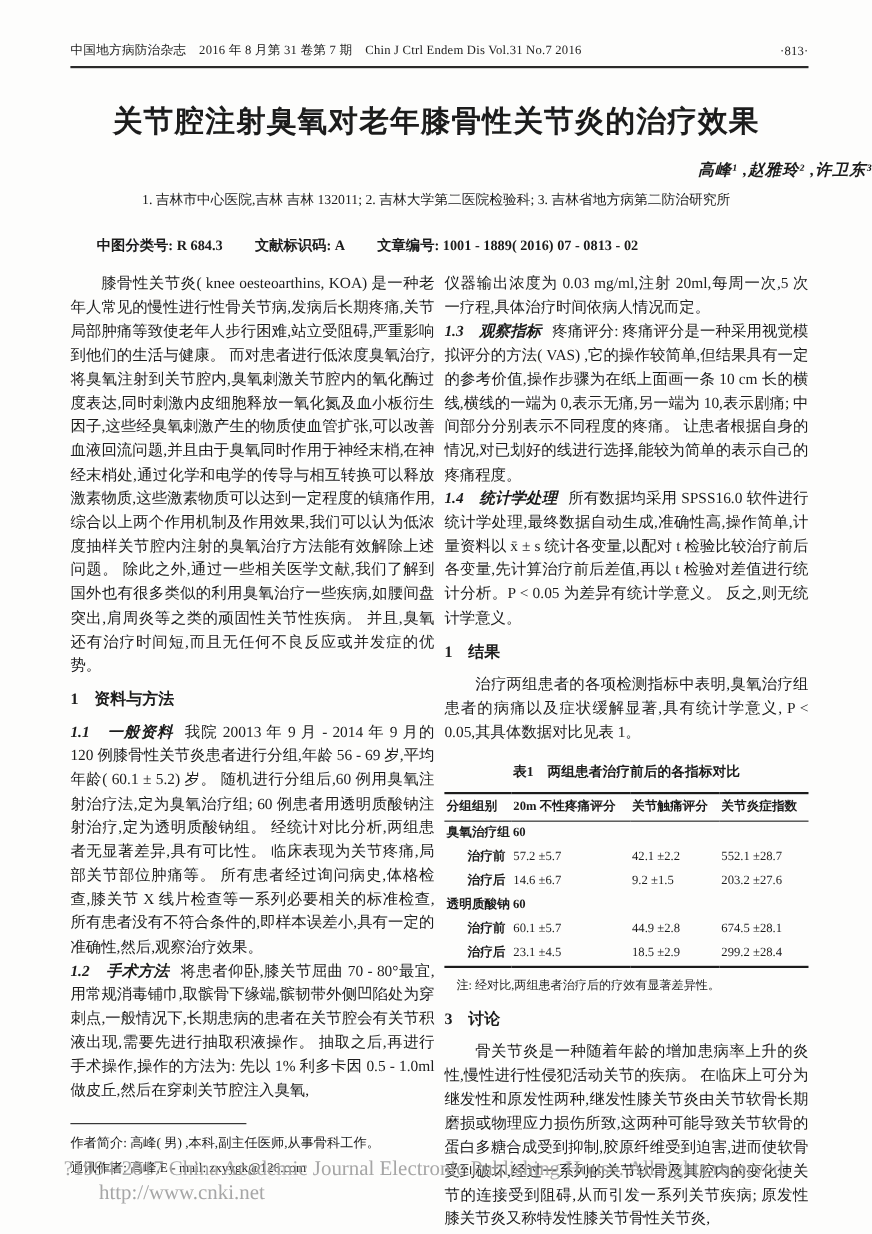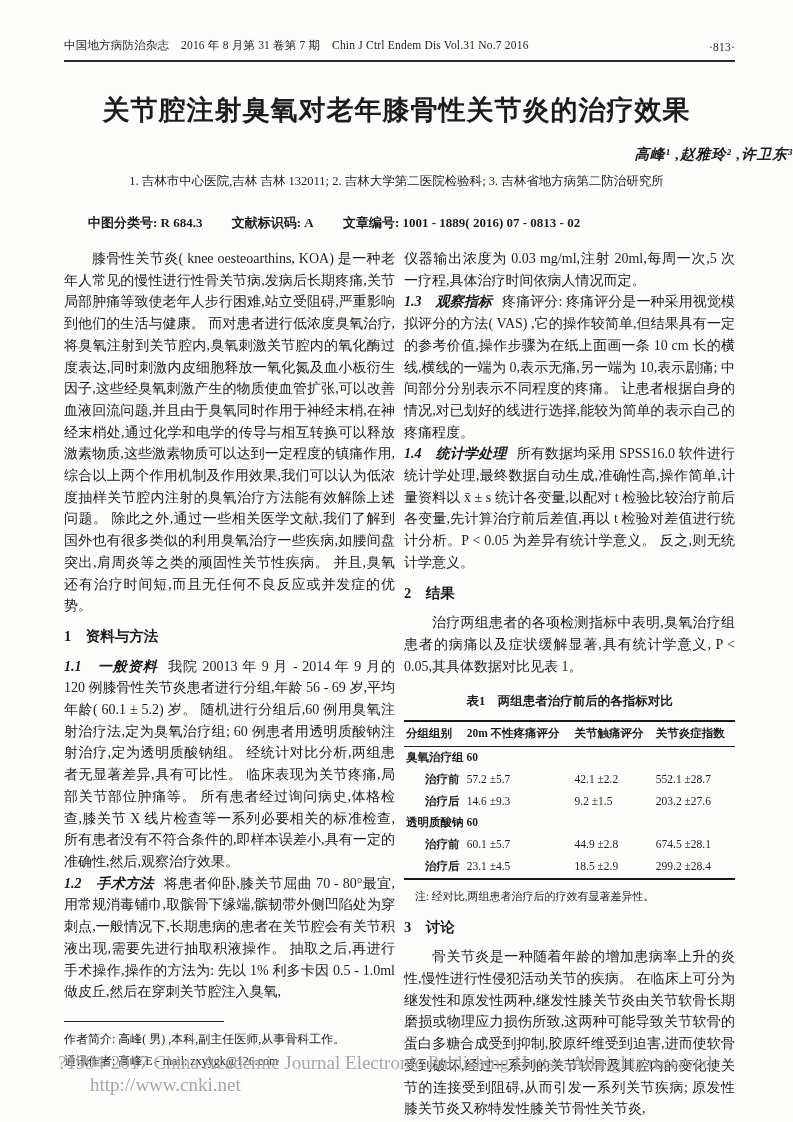--- a/index.html
+++ b/index.html
@@ -99,21 +99,21 @@
       <p class="para noindent">仪器输出浓度为 0.03 mg/ml,注射 20ml,每周一次,5 次一疗程,具体治疗时间依病人情况而定。</p>
 
       <p class="sub-para">
         <span class="sub-label">1.3　观察指标</span><span>疼痛评分: 疼痛评分是一种采用视觉模拟评分的方法( VAS) ,它的操作较简单,但结果具有一定的参考价值,操作步骤为在纸上面画一条 10 cm 长的横线,横线的一端为 0,表示无痛,另一端为 10,表示剧痛; 中间部分分别表示不同程度的疼痛。 让患者根据自身的情况,对已划好的线进行选择,能较为简单的表示自己的疼痛程度。</span>
       </p>
 
       <p class="sub-para">
         <span class="sub-label">1.4　统计学处理</span><span>所有数据均采用 SPSS16.0 软件进行统计学处理,最终数据自动生成,准确性高,操作简单,计量资料以 x̄ ± s 统计各变量,以配对 t 检验比较治疗前后各变量,先计算治疗前后差值,再以 t 检验对差值进行统计分析。P &lt; 0.05 为差异有统计学意义。 反之,则无统计学意义。</span>
       </p>
 
-      <p class="sec-head">2　结果</p>
+      <p class="sec-head">1　结果</p>
 
       <p class="para">治疗两组患者的各项检测指标中表明,臭氧治疗组患者的病痛以及症状缓解显著,具有统计学意义, P &lt; 0.05,其具体数据对比见表 1。</p>
 
       <div class="tablewrap">
         <div class="table-title">表1　两组患者治疗前后的各指标对比</div>
         <table>
           <thead>
             <tr>
               <th>分组组别</th>
               <th>20m 不性疼痛评分</th>
@@ -126,21 +126,21 @@
               <td class="group" colspan="4">臭氧治疗组 60</td>
             </tr>
             <tr>
               <td class="rowlabel">治疗前</td>
               <td>57.2 ±5.7</td>
               <td>42.1 ±2.2</td>
               <td>552.1 ±28.7</td>
             </tr>
             <tr>
               <td class="rowlabel">治疗后</td>
-              <td>14.6 ±9.3</td>
+              <td>14.6 ±6.7</td>
               <td>9.2 ±1.5</td>
               <td>203.2 ±27.6</td>
             </tr>
             <tr>
               <td class="group" colspan="4">透明质酸钠 60</td>
             </tr>
             <tr>
               <td class="rowlabel">治疗前</td>
               <td>60.1 ±5.7</td>
               <td>44.9 ±2.8</td>

